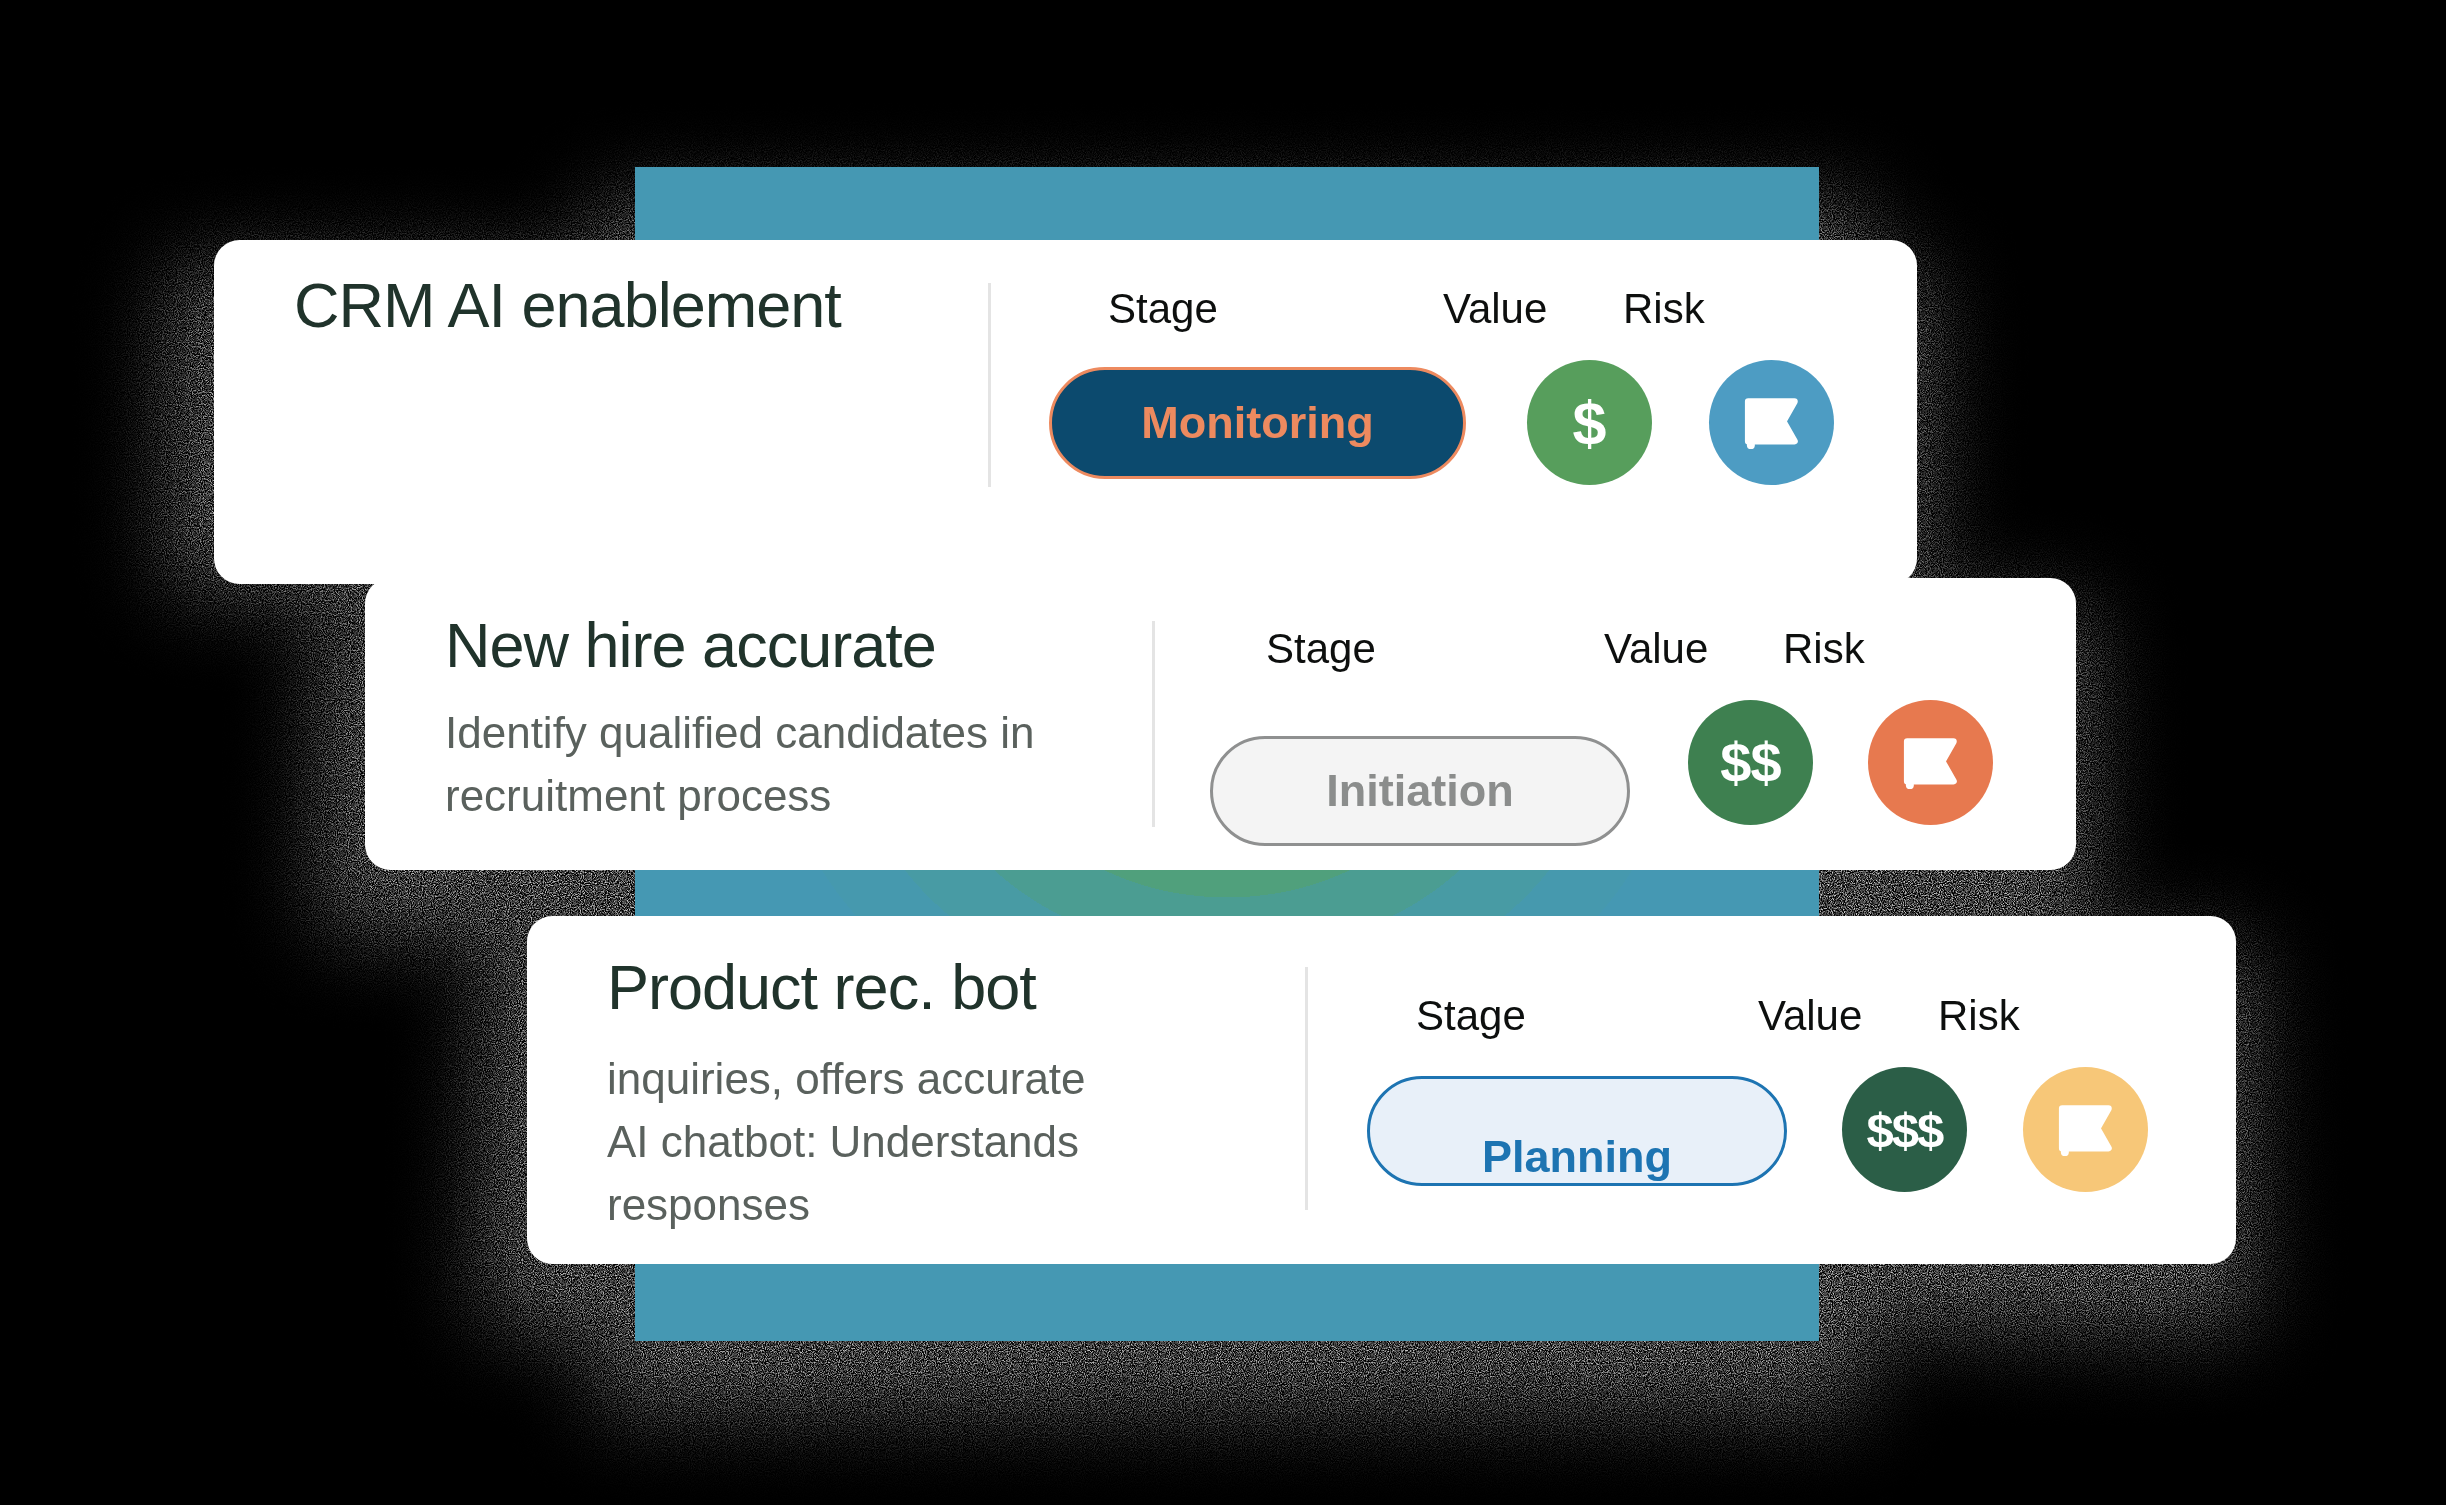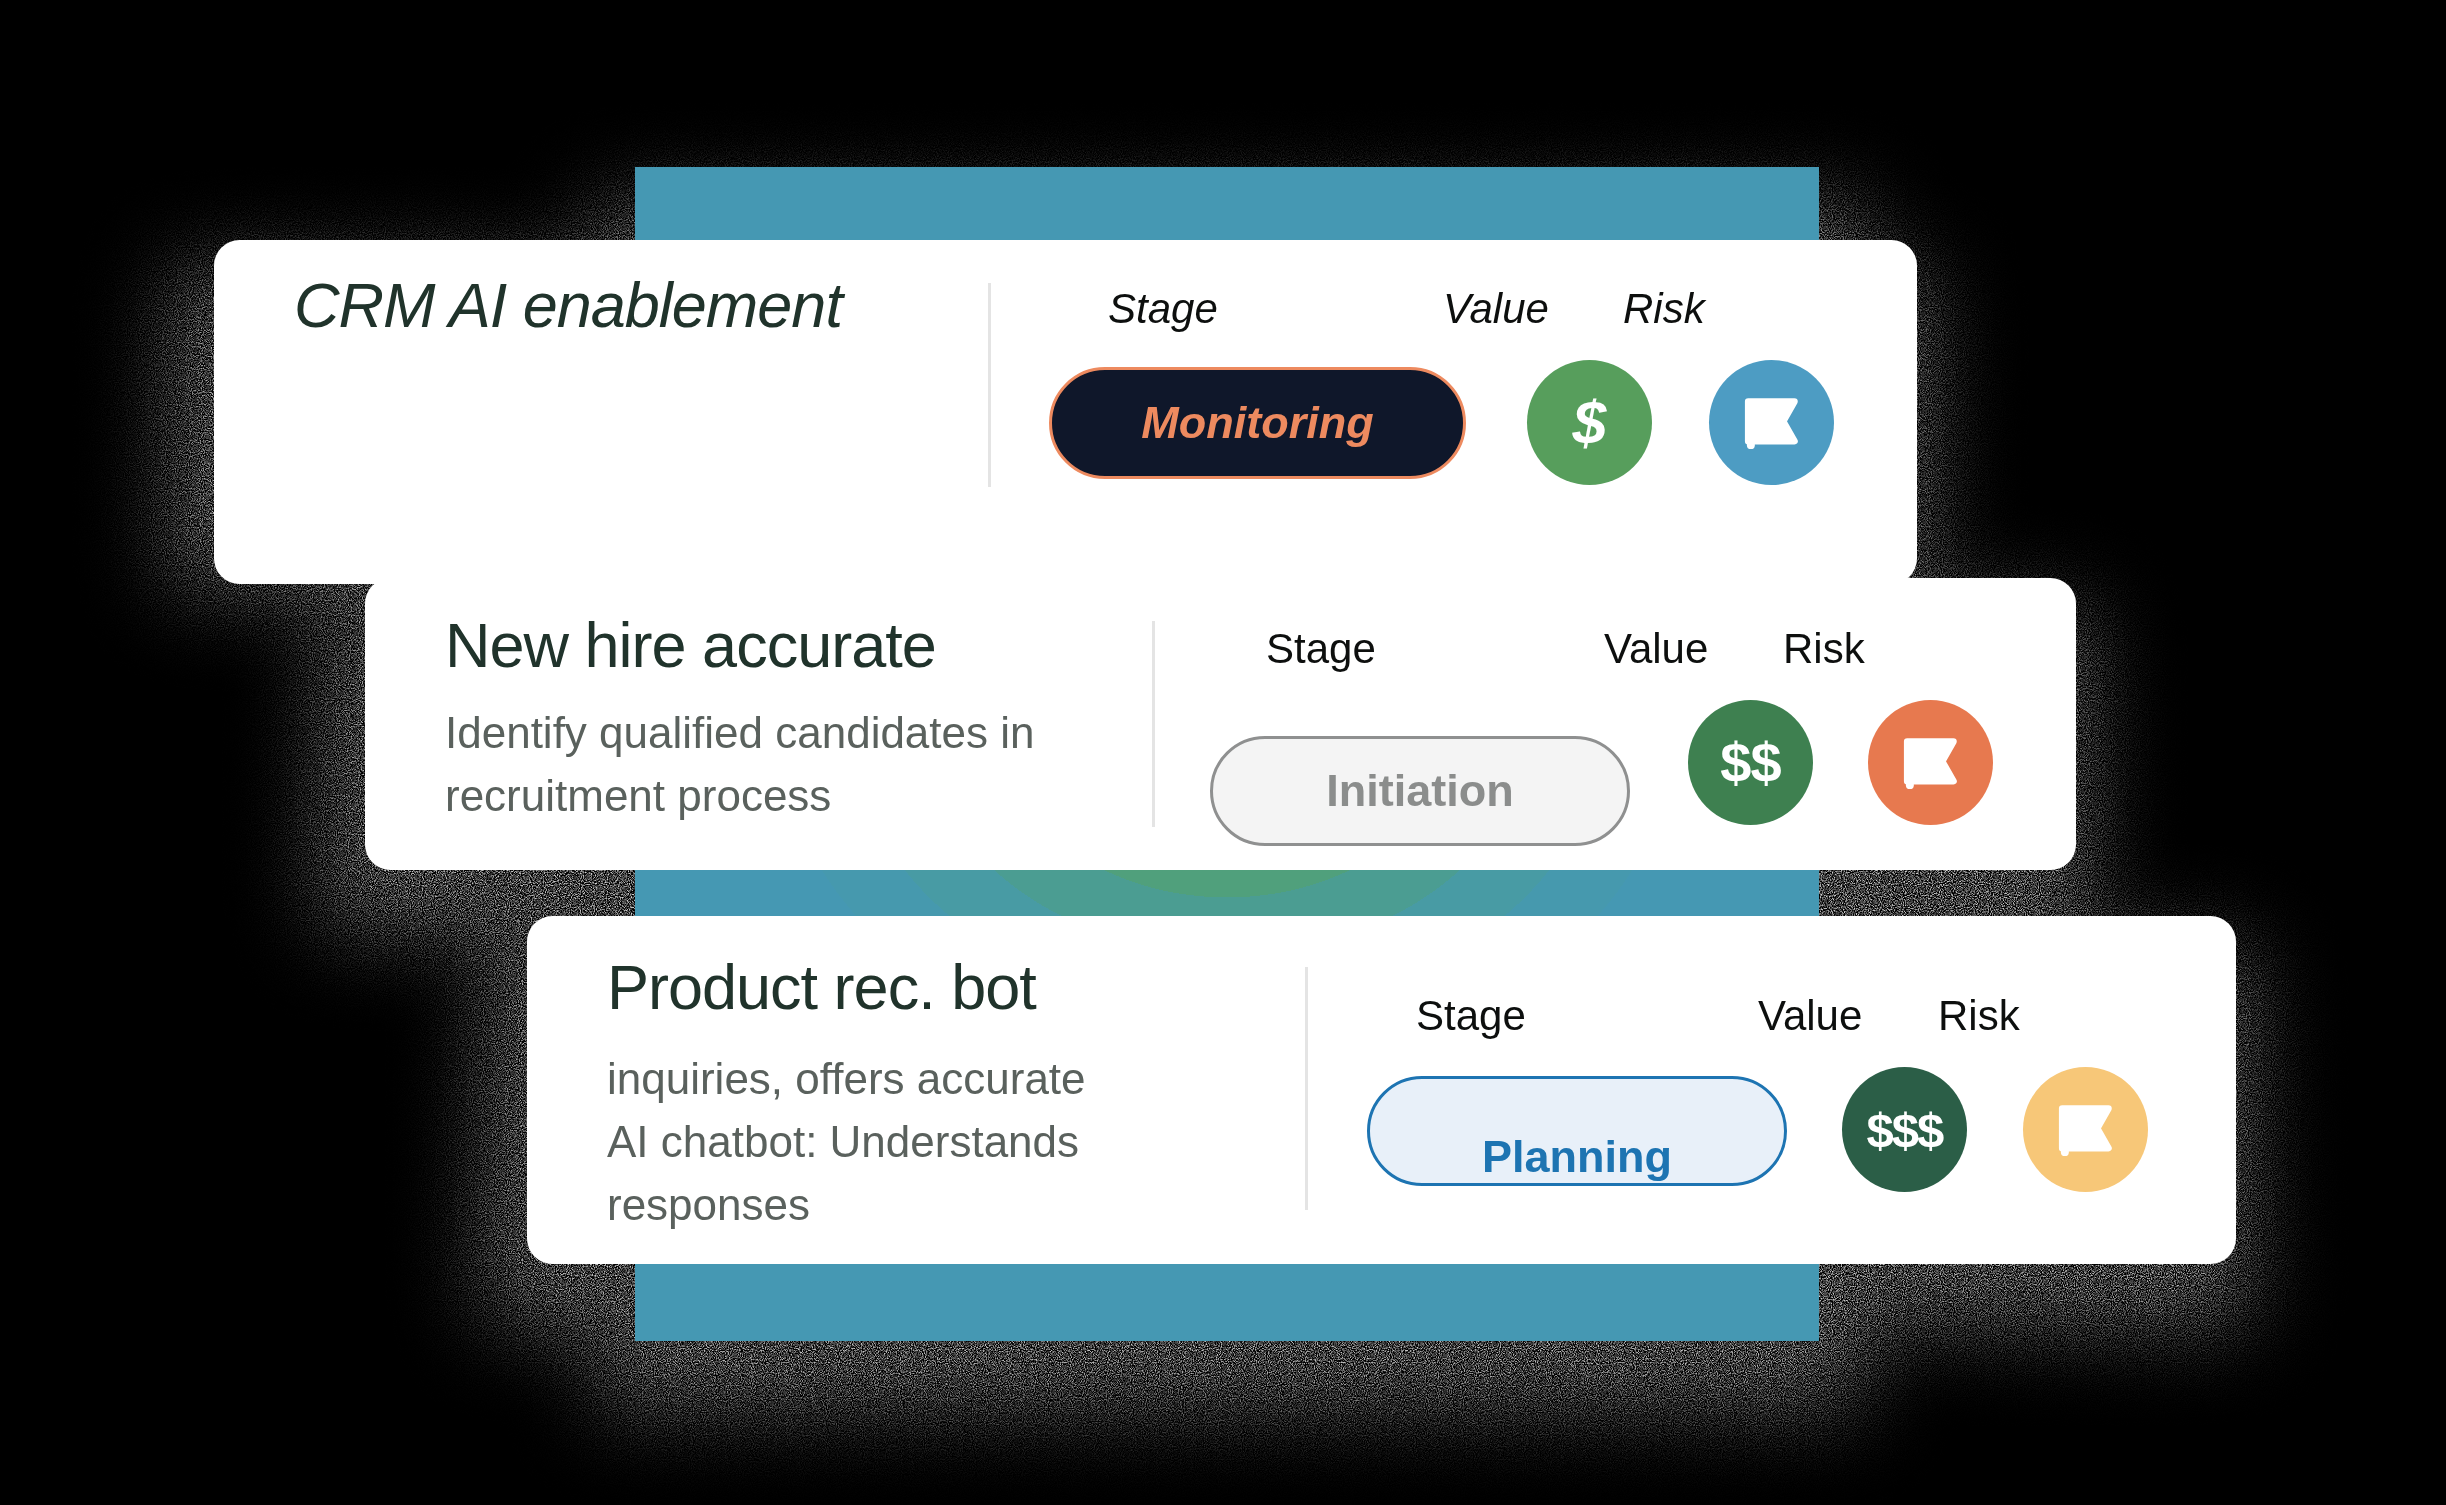--- a/index.html
+++ b/index.html
@@ -8,21 +8,21 @@
   #noise-layer{position:absolute;left:0;top:0;z-index:0;}
   .band{position:absolute;left:635px;top:167px;width:1184px;height:1174px;z-index:1;
         background:radial-gradient(608px 470px at 50% 47%,
           #55a46b 0%, #55a46b 26%,
           #50a07c 26%, #50a07c 38%,
           #4b9d92 38%, #4b9d92 50%,
           #489ba4 50%, #489ba4 62%,
           #4699ae 62%, #4699ae 74%,
           #4598b3 74%, #4598b3 100%);}
   .card{position:absolute;background:#fff;border-radius:25.5px;z-index:2;}
-  .c1{left:214px;top:240px;width:1703px;height:344px;font-style:italic;}
+  .c1{left:214px;top:240px;width:1703px;height:344px;}
   .c2{left:365px;top:578px;width:1711px;height:292px;}
   .c3{left:527px;top:916px;width:1709px;height:348px;}
   .card-title{position:absolute;font-size:63px;font-weight:400;letter-spacing:-1px;
               color:#20332b;white-space:nowrap;}
   .card-desc{position:absolute;font-size:44px;line-height:63px;color:#5a615d;white-space:nowrap;}
   .divider{position:absolute;width:2.9px;background:#e4e4e4;}
   .col-header{position:absolute;width:294px;text-align:left;font-size:42px;color:#0d0f0e;}
   .pill{position:absolute;border:3.9px solid;border-radius:979px;
         display:flex;align-items:center;justify-content:center;
         font-size:45px;font-weight:700;}
@@ -85,21 +85,21 @@
 </svg>
 
 <div class="band"></div>
 
 <div class="card c1">
   <div class="card-title">CRM AI enablement</div>
   <div class="divider"></div>
   <div class="col-header h-stage">Stage</div>
   <div class="col-header h-value">Value</div>
   <div class="col-header h-risk">Risk</div>
-  <div class="pill" style="color: rgb(237, 138, 95); border-color: rgb(237, 138, 95); background-color: #0f172a;">
+  <div class="pill" style="color: rgb(237, 138, 95); border-color: rgb(237, 138, 95); background-color: #0c4a6e;">
     <span>Monitoring</span>
   </div>
   <div class="circle circle-value dollar1" style="background-color: rgb(87, 158, 92);">
     <span>$</span>
   </div>
   <div class="circle circle-risk" style="background-color: rgb(77, 156, 195);">
     <svg class="flag-svg" viewBox="0 0 56 56">
       <path d="M10 11 H45 L36.5 26 L45 41 H10 Z" fill="#fff" stroke="#fff" stroke-width="5" stroke-linejoin="round"></path>
       <rect x="9" y="9" width="6" height="38" rx="3" fill="#fff"></rect>
     </svg>

